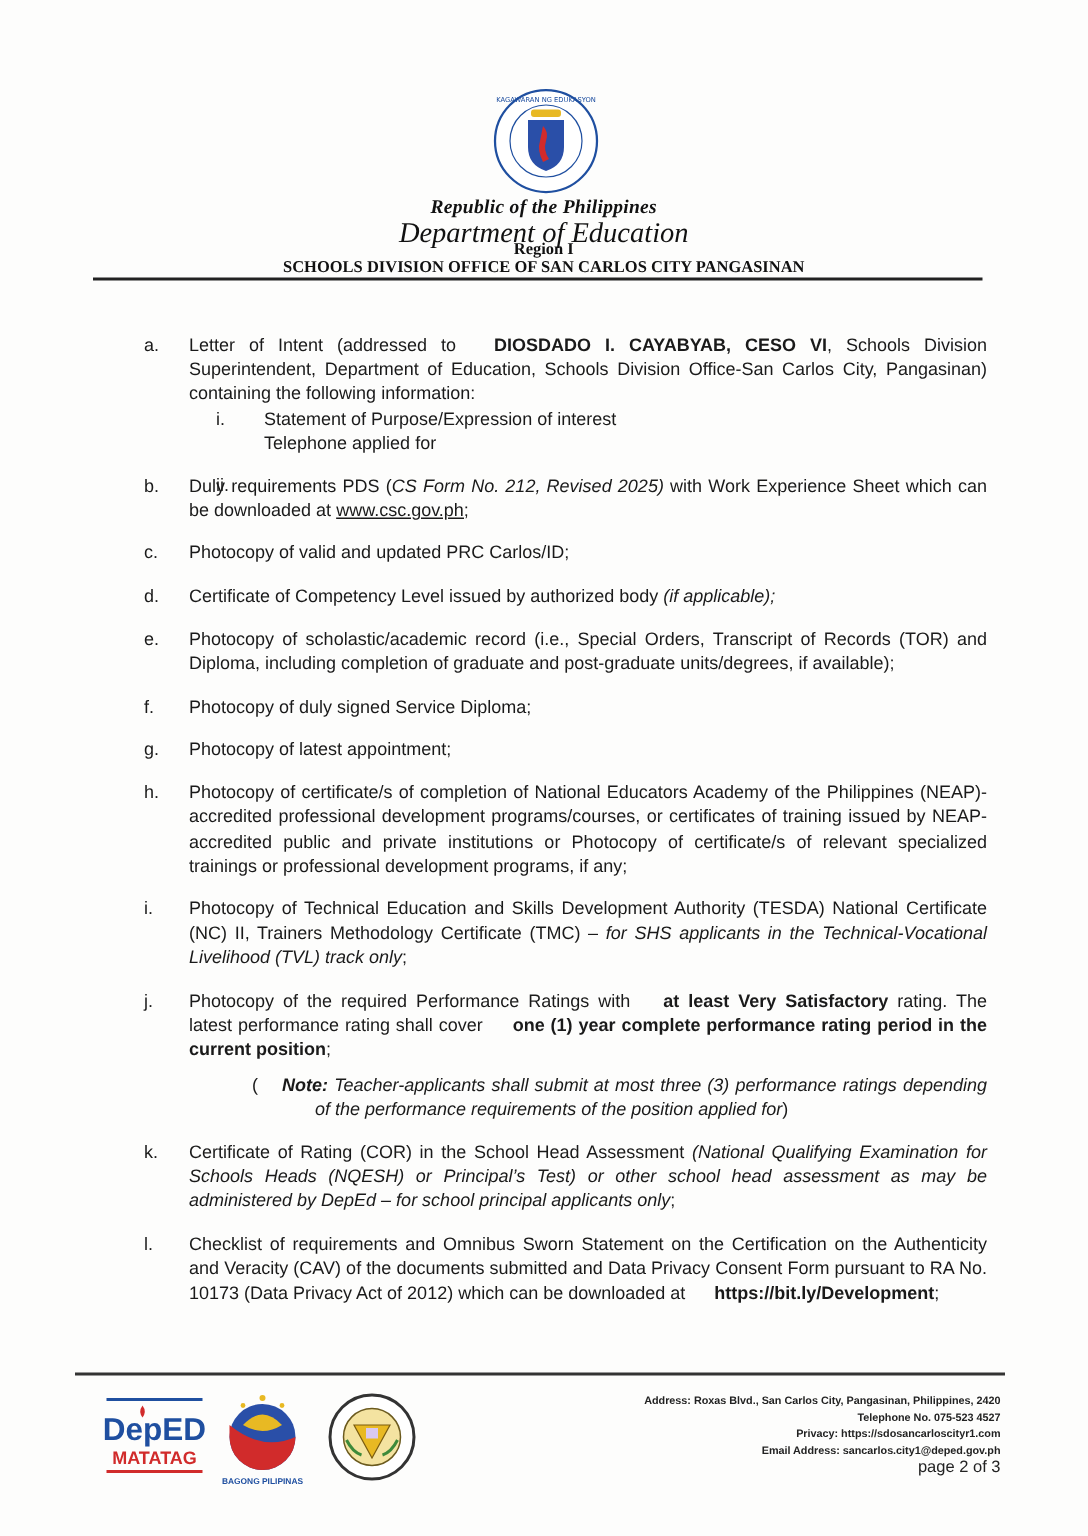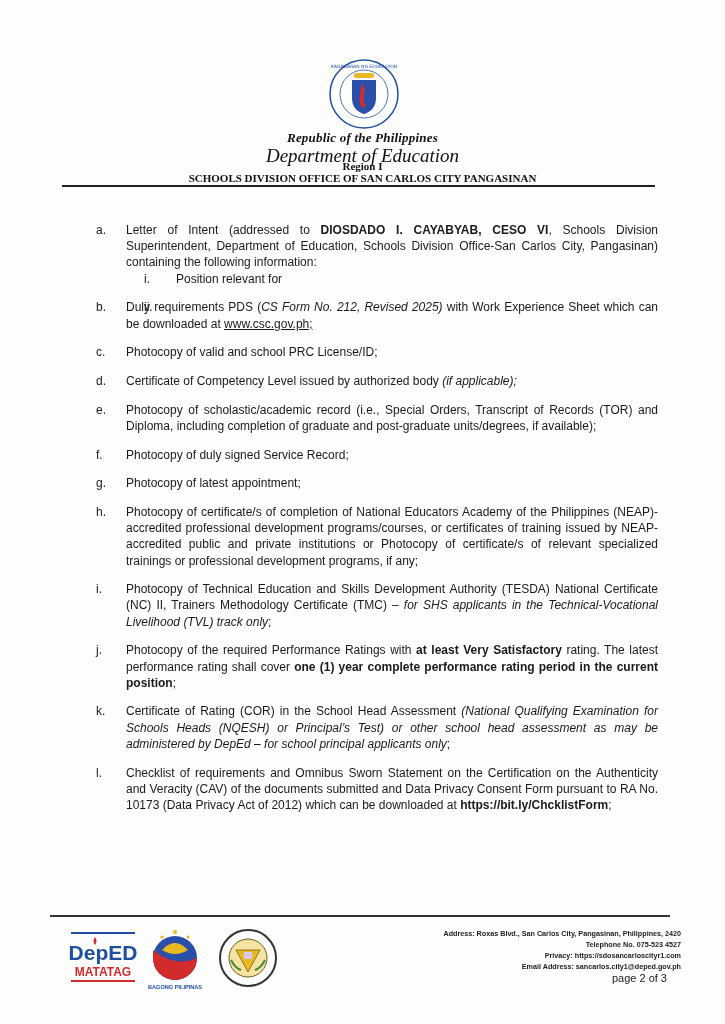--- a/index.html
+++ b/index.html
@@ -17,29 +17,29 @@
   .hdr-rule { position:absolute; left:62px; width:593px; top:185px; height:2px; background:#222; }
 
   
   .list { position:absolute; left:96px; top:222px; width:562px; font-size:12px; line-height:16.2px; }
   .item { position:relative; padding-left:30px; margin-bottom:12.5px; text-align:justify; }
   .marker { position:absolute; left:0; top:0; width:24px; }
   .sub { margin-top:0; }
   .sub-item { position:relative; padding-left:80px; }
   .sub-marker { position:absolute; left:50px; width:22px; }
   .note { margin-top:8px; padding-left:12px; text-indent:-12px; }
-  b { font-weight:bold; }
+  b { font-weight:bold;margin-left:16px; }
   i { font-style:italic;margin-top:17px; }
   .link { text-decoration:underline; }
 
   
   .ftr-rule { position:absolute; left:50px; width:620px; top:915px; height:2px; background:#333; }
   .ftr-logos { position:absolute; left:68px; top:928px; height:70px; }
   .logo { position:absolute; }
-  .ftr-text { position:absolute; right:44px; top:928px; text-align:right; font-size:7.2px; line-height:11px; font-weight:bold; color:#222; }
+  .ftr-text { position:absolute; right:58px; top:928px; text-align:right; font-size:7.2px; line-height:11px; font-weight:bold; color:#222; }
   .ftr-page { position:absolute; right:58px; top:972px; font-size:11px; color:#222; }
 </style>
 </head>
 <body>
 
 <div class="page">
 
   <svg class="seal" viewBox="0 0 72 72">
     <circle cx="36" cy="36" r="34" fill="#fff" stroke="#1f4fa0" stroke-width="1.5"></circle>
     <circle cx="36" cy="36" r="24" fill="none" stroke="#1f4fa0" stroke-width="0.8"></circle>
@@ -53,67 +53,68 @@
   <div class="hdr-line hdr-dept">Department of Education</div>
   <div class="hdr-line hdr-region">Region I</div>
   <div class="hdr-line hdr-office">SCHOOLS DIVISION OFFICE OF SAN CARLOS CITY PANGASINAN</div>
   <div class="hdr-rule"></div>
 
   <div class="list" id="req-list">
       <div class="item" style="padding-left: 30px;">
         <span class="marker">a.</span>
         <div><span>Letter of Intent (addressed to </span><b>DIOSDADO I. CAYABYAB, CESO VI</b><span>, Schools Division Superintendent, Department of Education, Schools Division Office-San Carlos City, Pangasinan) containing the following information:</span></div>
         <div class="sub">
-          <div class="sub-item" style="padding-left: 50px;"><span class="sub-marker" style="left: 18px;">i.</span></div>
-          <div class="sub-item" style="padding-left: 50px;"><span class="sub-marker" style="left: 18px; margin-top: 28px;">ii.</span><span>Position relevant for</span></div>
+          <div class="sub-item" style="padding-left: 50px;"><span class="sub-marker" style="left: 18px;">i.</span><span>Statement of Purpose/Expression of interest</span></div>
+          <div class="sub-item" style="padding-left: 50px;"><span class="sub-marker" style="left: 18px; margin-top: 28px;">ii.</span><span>Telephone applied for</span></div>
         </div>
       </div>
       <div class="item">
         <span class="marker">b.</span>
         <div><span>Duly requirements PDS (</span><i>CS Form No. 212, Revised 2025)</i><span> with Work Experience Sheet which can be downloaded at </span><span class="link">www.csc.gov.ph;</span></div>
       </div>
       <div class="item">
         <span class="marker">c.</span>
-        <div><span>Photocopy of valid and school PRC License/ID;</span></div>
+        <div><span>Photocopy of valid and updated PRC Carlos/ID;</span></div>
       </div>
       <div class="item">
         <span class="marker">d.</span>
         <div><span>Certificate of Competency Level issued by authorized body </span><i>(if applicable);</i></div>
       </div>
       <div class="item">
         <span class="marker">e.</span>
         <div><span>Photocopy of scholastic/academic record (i.e., Special Orders, Transcript of Records (TOR) and Diploma, including completion of graduate and post-graduate units/degrees, if available);</span></div>
       </div>
       <div class="item">
         <span class="marker">f.</span>
-        <div><span>Photocopy of duly signed Service Record;</span></div>
+        <div><span>Photocopy of duly signed Service Diploma;</span></div>
       </div>
       <div class="item">
         <span class="marker">g.</span>
         <div><span>Photocopy of latest appointment;</span></div>
       </div>
       <div class="item">
         <span class="marker">h.</span>
         <div><span>Photocopy of certificate/s of completion of National Educators Academy of the Philippines (NEAP)-accredited professional development programs/courses, or certificates of training issued by NEAP-accredited public and private institutions or Photocopy of certificate/s of relevant specialized trainings or professional development programs, if any;</span></div>
       </div>
       <div class="item">
         <span class="marker">i.</span>
         <div><span>Photocopy of Technical Education and Skills Development Authority (TESDA) National Certificate (NC) II, Trainers Methodology Certificate (TMC) – </span><i>for SHS applicants in the Technical-Vocational Livelihood (TVL) track only</i><span>;</span></div>
       </div>
       <div class="item">
         <span class="marker">j.</span>
         <div><span>Photocopy of the required Performance Ratings with </span><b>at least Very Satisfactory</b><span> rating. The latest performance rating shall cover </span><b>one (1) year complete performance rating period in the current position</b><span>;</span></div>
+        <div class="note" style="padding-left: 42px; text-indent: -42px; margin-left: 42px;"><span>(</span><b style="font-style: italic;">Note:</b><i> Teacher-applicants shall submit at most three (3) performance ratings depending of the performance requirements of the position applied for</i><span>)</span></div>
       </div>
       <div class="item">
         <span class="marker">k.</span>
         <div><span>Certificate of Rating (COR) in the School Head Assessment </span><i>(National Qualifying Examination for Schools Heads (NQESH) or Principal’s Test) or other school head assessment as may be administered by DepEd – for school principal applicants only</i><span>;</span></div>
       </div>
       <div class="item">
         <span class="marker">l.</span>
-        <div><span>Checklist of requirements and Omnibus Sworn Statement on the Certification on the Authenticity and Veracity (CAV) of the documents submitted and Data Privacy Consent Form pursuant to RA No. 10173 (Data Privacy Act of 2012) which can be downloaded at </span><b>https://bit.ly/ChcklistForm</b><span>;</span></div>
+        <div><span>Checklist of requirements and Omnibus Sworn Statement on the Certification on the Authenticity and Veracity (CAV) of the documents submitted and Data Privacy Consent Form pursuant to RA No. 10173 (Data Privacy Act of 2012) which can be downloaded at </span><b>https://bit.ly/Development</b><span>;</span></div>
       </div>
     </div>
 
   <div class="ftr-rule"></div>
 
   <div class="ftr-logos">
     <svg class="logo" style="left:0;top:4px" width="70" height="56" viewBox="0 0 70 56">
       <rect x="3" y="0" width="64" height="2" fill="#1f4fa0"></rect>
       <text x="35" y="28" font-size="21" font-weight="bold" text-anchor="middle" fill="#1f4fa0" font-family="Liberation Sans, sans-serif">DepED</text>
       <path d="M27 5 q3 4 0 8 q-3 -4 0 -8z" fill="#d12b2b"></path>

